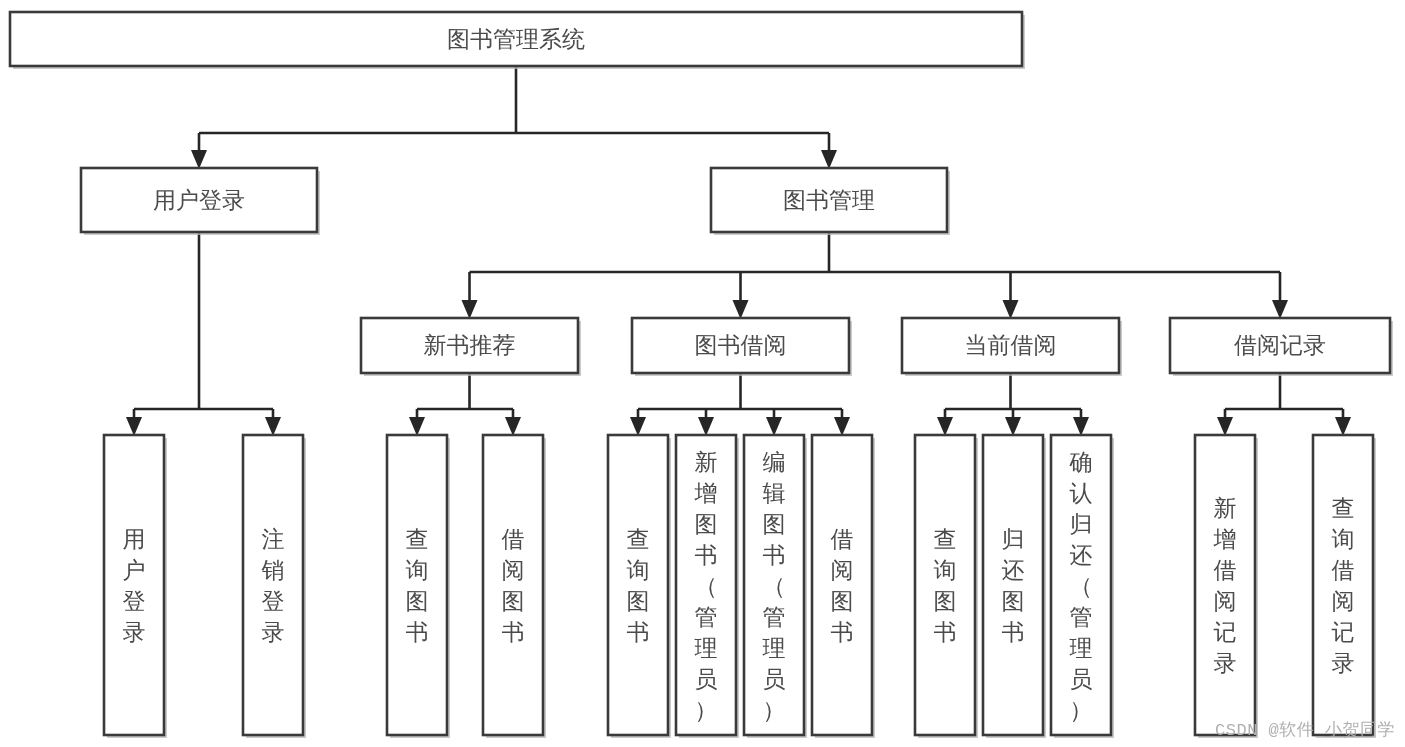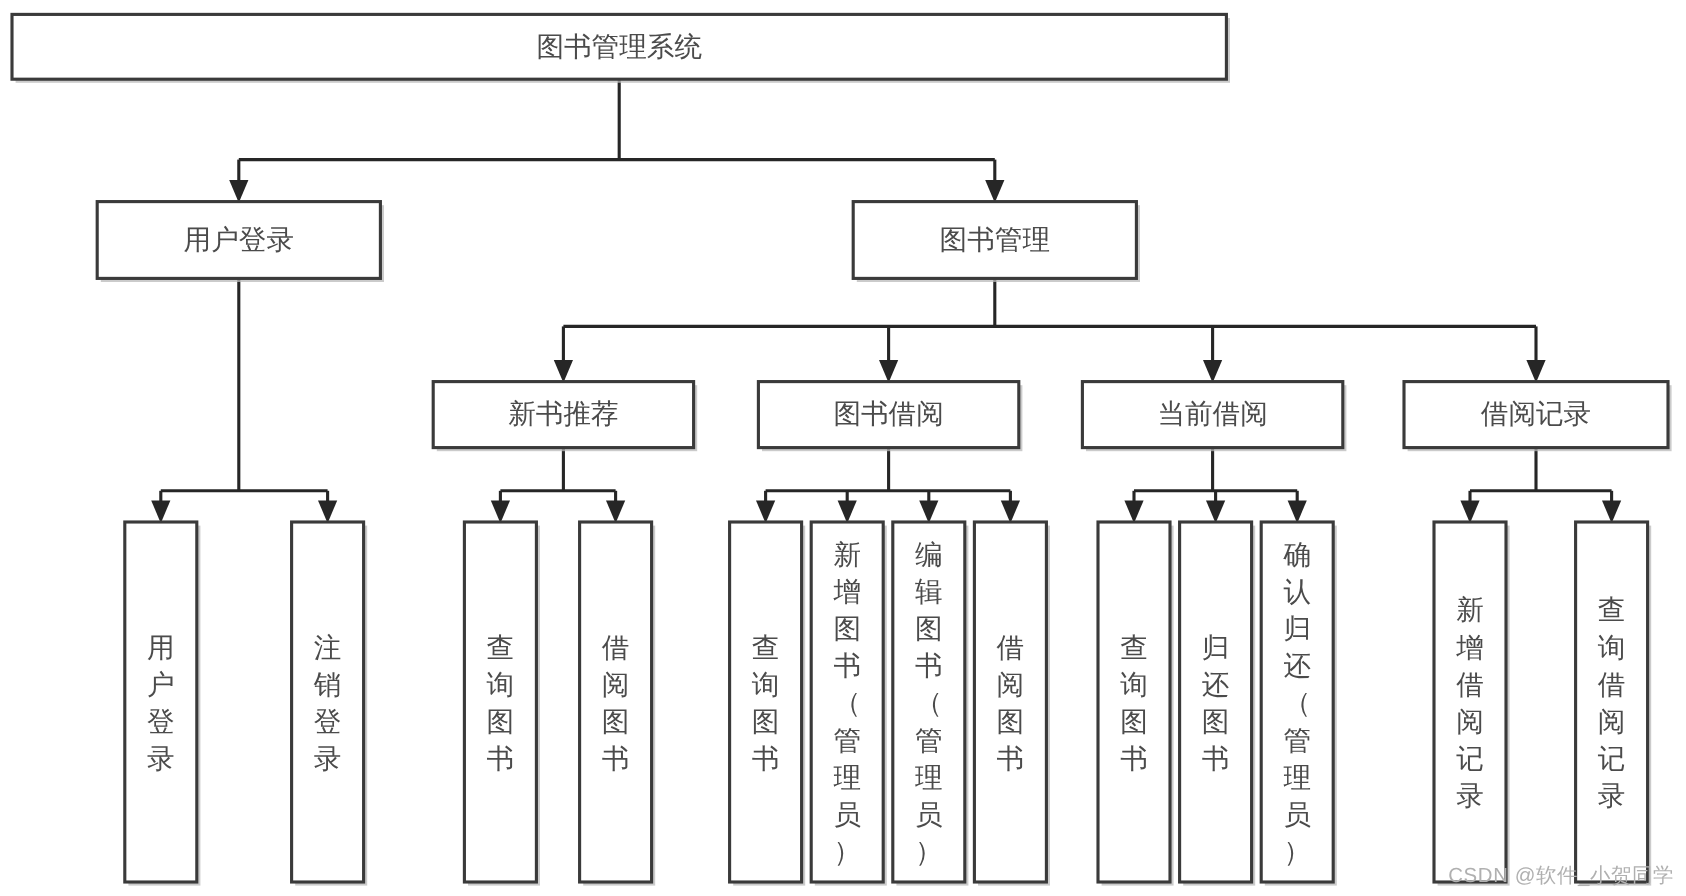--- a/index.html
+++ b/index.html
@@ -57,21 +57,21 @@
   .node-label-v {
     fill: #4b4b4b;
     font-family: "DejaVu Sans", "Liberation Sans", sans-serif;
     font-size: 23px;
     text-anchor: middle;
   }
   .watermark-text {
     position: absolute;
     right: 10px;
     bottom: 6px;
-    font-family: Liberation Sans, sans-serif;
+    font-family: Liberation Mono, monospace;
     font-size: 17px;
     color: #b0b0b0;
     white-space: nowrap;
     letter-spacing: 0.5px;
     pointer-events: none;
   }
 </style>
 </head>
 <body>
 

